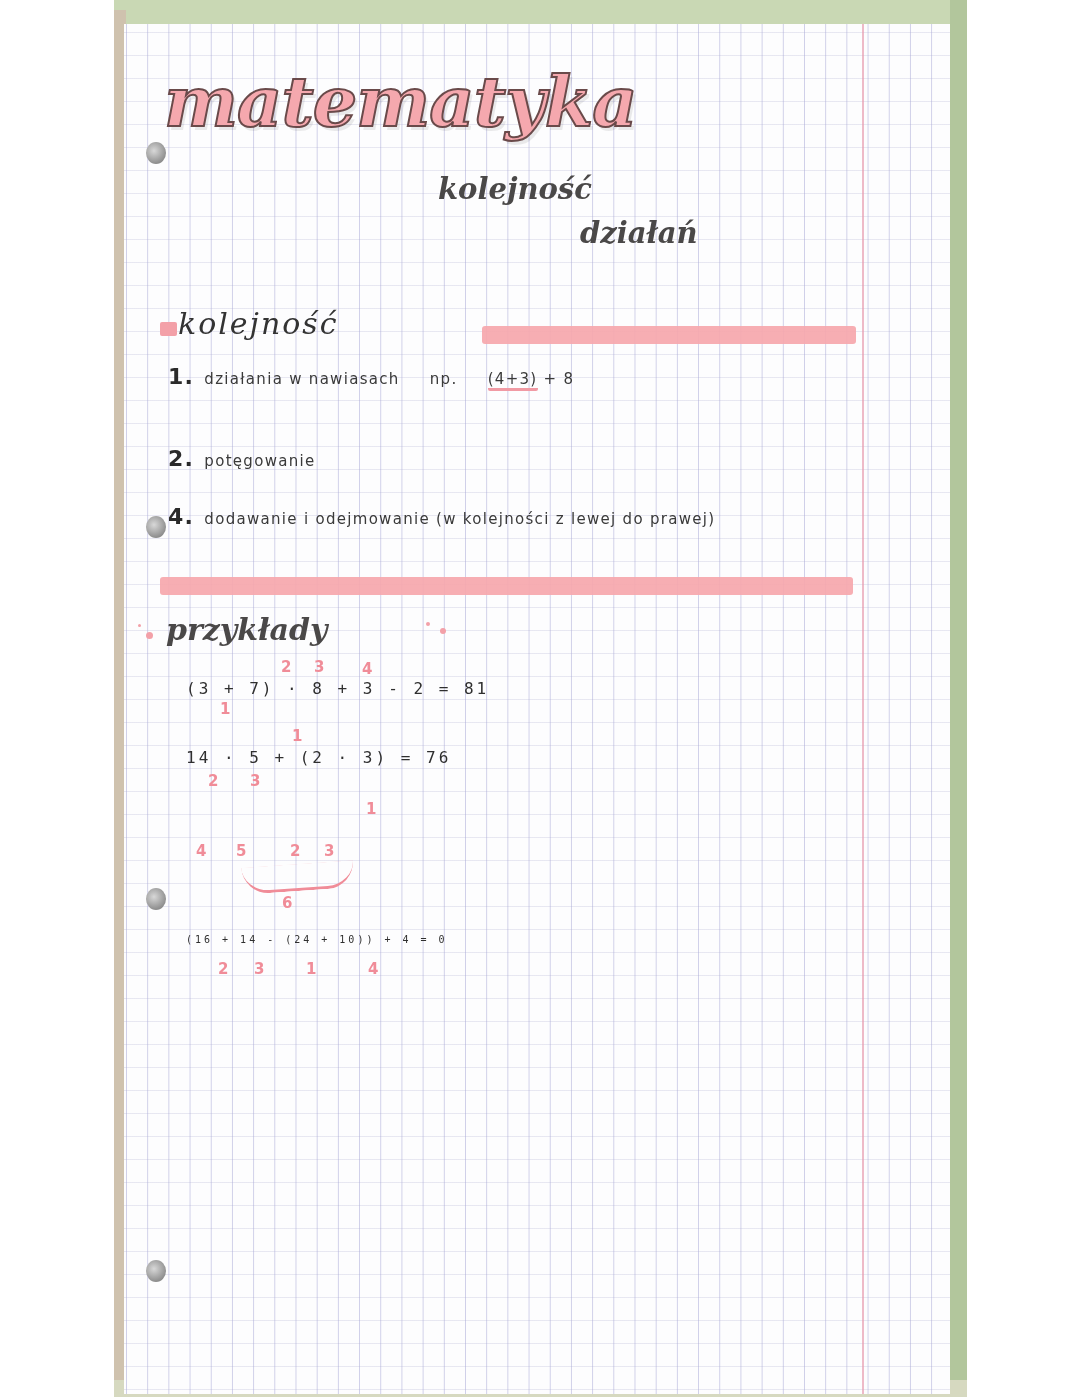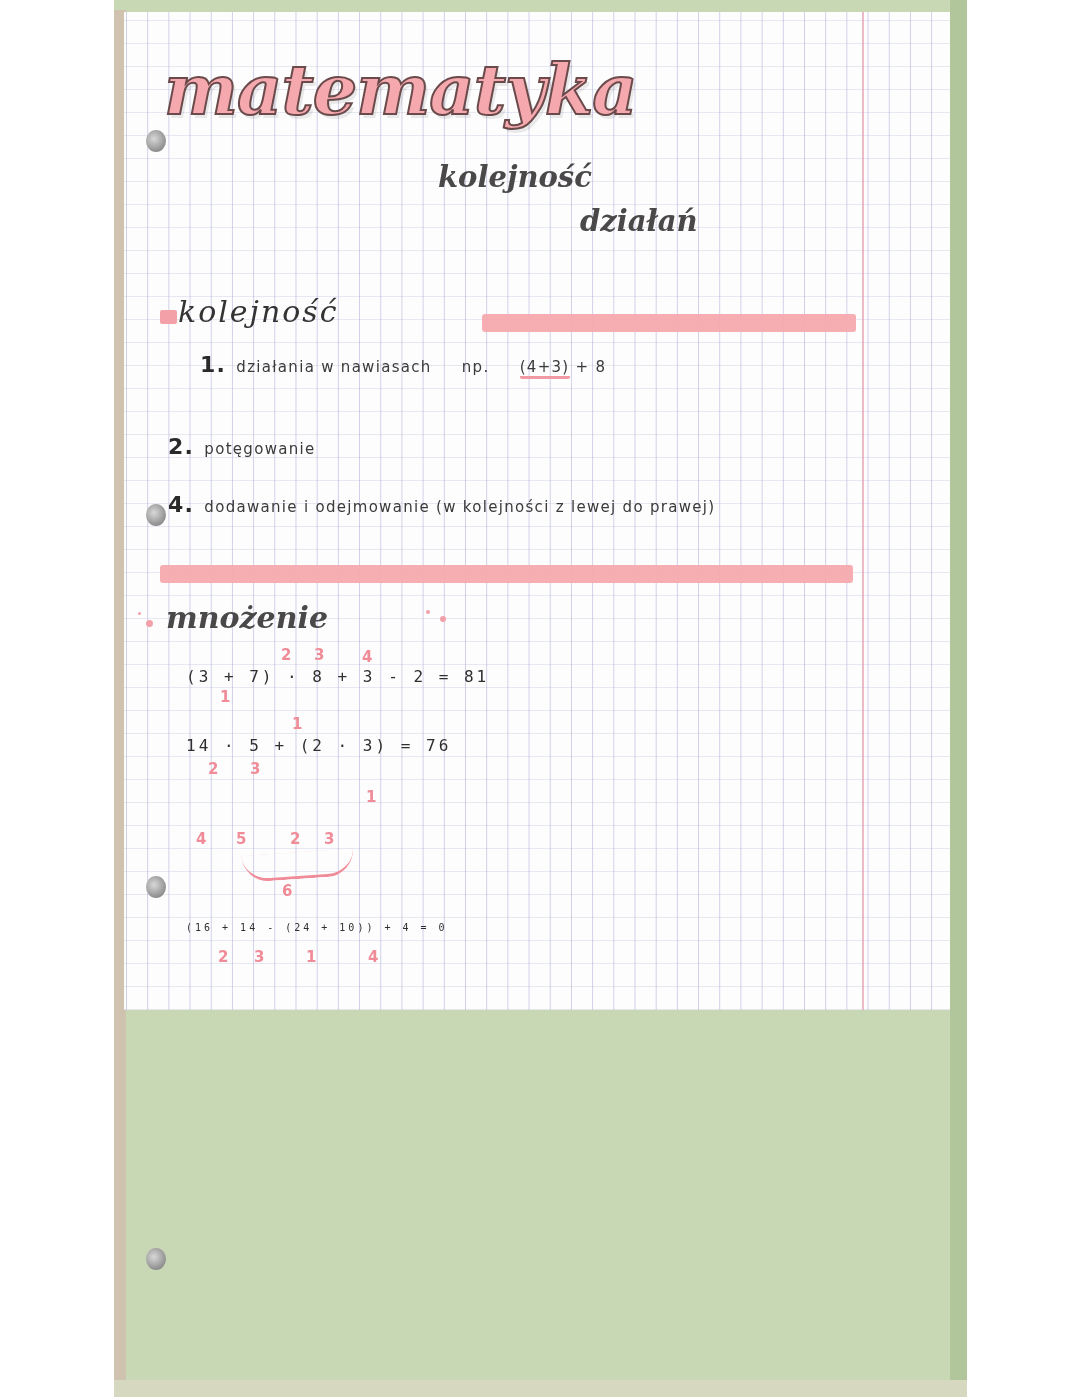--- a/index.html
+++ b/index.html
@@ -18,21 +18,21 @@
   }
   .tan-edge {
     position:absolute; left:114px; top:10px; width:12px; height:1385px;
     background:#cfc2ae;
   }
   .bottom-strip {
     position:absolute; left:114px; top:1380px; width:853px; height:17px;
     background:#d6d9c0;
   }
   .paper {
-    position:absolute; left:124px; top:12px; width:826px; height:998px;
+    position:absolute; left:124px; top:24px; width:826px; height:1370px;
     background-color:#fdfdfe;
     background-image:
       linear-gradient(to right, rgba(170,170,215,0.55) 1px, transparent 1px),
       linear-gradient(to bottom, rgba(190,190,220,0.35) 1px, transparent 1px);
     background-size:21.2px 100%, 100% 23px;
     background-position:2px 0, 0 8px;
   }
   .margin-line {
     position:absolute; left:738px; top:0; width:2px; height:100%;
     background:rgba(230,150,170,0.65);
@@ -71,21 +71,21 @@
   }
   .bar1 { left:358px; top:302px; width:374px; height:18px; }
   .bar2 { left:36px; top:553px; width:693px; height:18px; }
   .rule {
     position:absolute; font-family:"DejaVu Sans", sans-serif; font-size:15px;
     color:#3a3a3a; letter-spacing:1.3px; white-space:nowrap;
   }
   .rule .num {
     font-weight:bold; font-size:22px; color:#2a2a2a; margin-right:4px;
   }
-  .r1 { left:44px; top:340px;padding-left:32px; }
+  .r1 { left:44px; top:340px; }
   .r2 { left:44px; top:388px;margin-top:34px; }
   .r3 { left:44px; top:434px; }
   .r4 { left:44px; top:480px; }
   .ex-under {
     display:inline-block; border-bottom:3px solid #f19aa4; border-radius:2px;
   }
   .word-gap { display:inline-block; width:18px; }
   .examples-title {
     position:absolute; left:42px; top:588px;
     font-family:"DejaVu Serif", serif; font-style:italic; font-weight:bold;
@@ -148,21 +148,21 @@
     <span class="num">4.</span>
     <span>dodawanie i odejmowanie (w kolejności z lewej do prawej)</span>
   </div>
 
   <div class="hl-bar bar2"></div>
 
   <div class="dot" style="left:22px;top:608px;width:7px;height:7px"></div>
   <div class="dot" style="left:14px;top:600px;width:3px;height:3px"></div>
   <div class="dot" style="left:302px;top:598px;width:4px;height:4px"></div>
   <div class="dot" style="left:316px;top:604px;width:6px;height:6px"></div>
-  <div class="examples-title">mnożenie</div>
+  <div class="examples-title">przykłady</div>
 
   <div class="eq" style="left:62px;top:655px">(3 + 7) · 8 + 3 - 2 = 81</div>
   <div class="pk" style="left:96px;top:676px">1</div>
   <div class="pk" style="left:157px;top:634px">2</div>
   <div class="pk" style="left:190px;top:634px">3</div>
   <div class="pk" style="left:238px;top:636px">4</div>
 
   <div class="eq" style="left:62px;top:724px">14 · 5 + (2 · 3) = 76</div>
   <div class="pk" style="left:168px;top:703px">1</div>
   <div class="pk" style="left:84px;top:748px">2</div>

